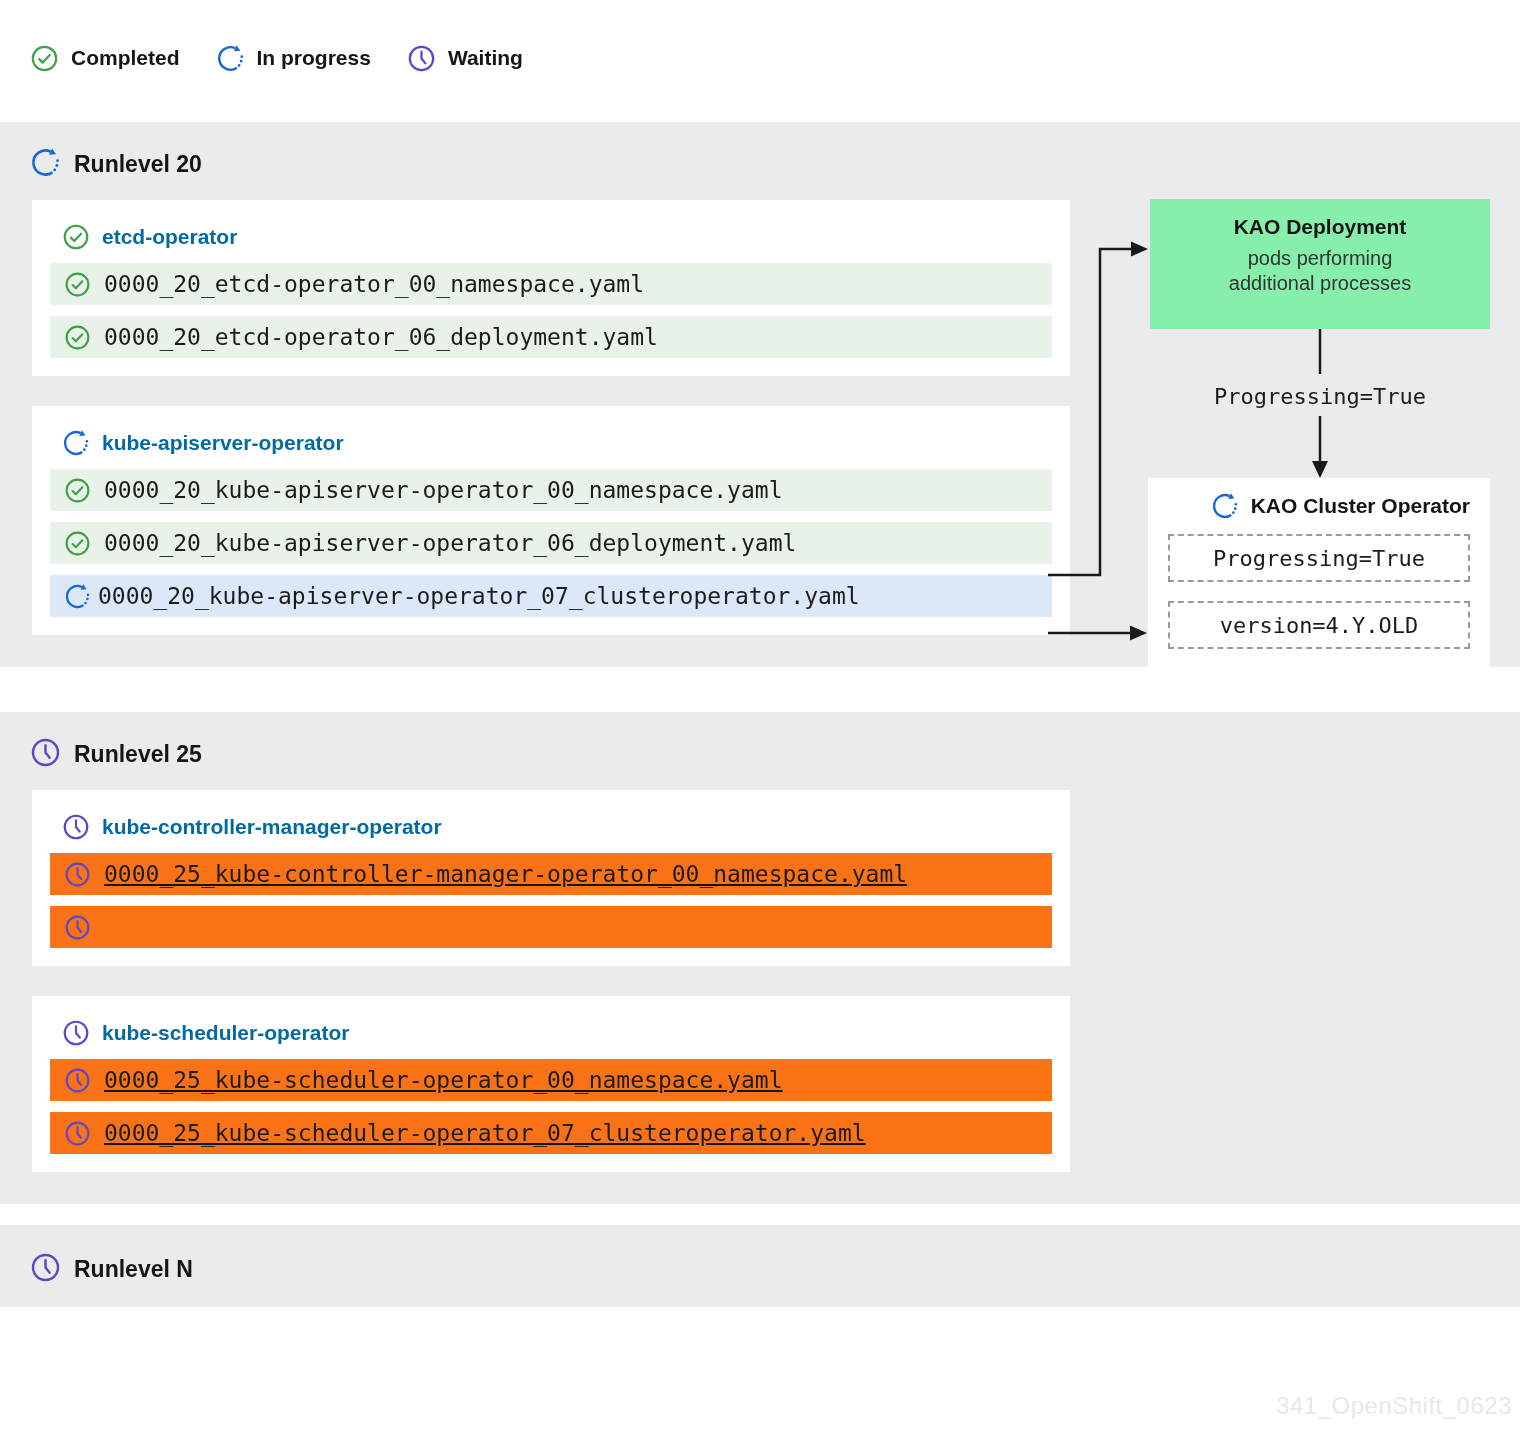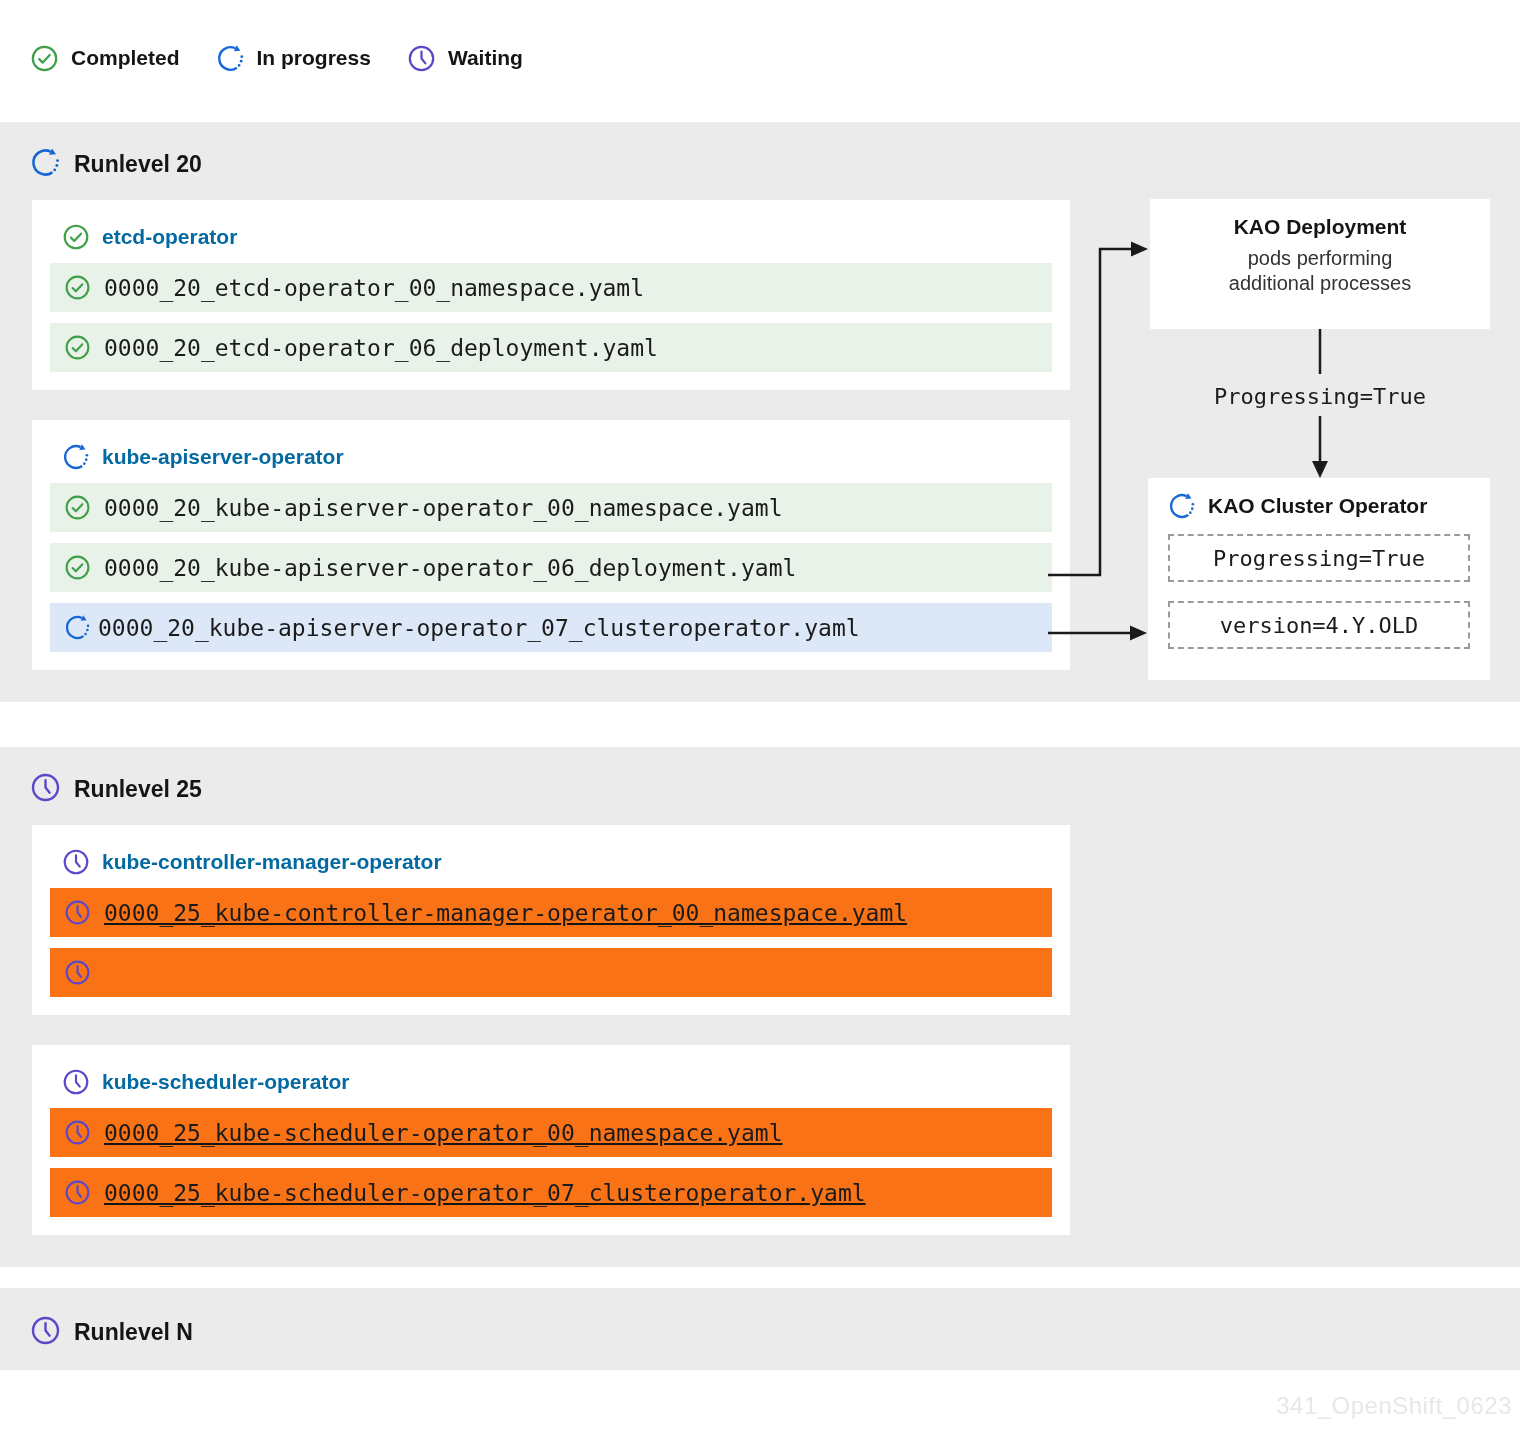--- a/index.html
+++ b/index.html
@@ -19,37 +19,37 @@
   .runlevel{background:#ebebeb;padding:22px 0 32px;position:relative;margin-top:45px;width:1520px;box-sizing:border-box;}
   #rl20{margin-top:46px;}
   #rlN{margin-top:21px;padding:24px 0;}
   .section-header{display:flex;align-items:flex-end;gap:13px;margin-left:30px;height:34px;}
   .section-title{font-size:23px;font-weight:700;color:#151515;}
 
   .card{background:#ffffff;width:1038px;margin:22px 0 0 32px;padding:18px;box-sizing:border-box;}
   .card + .card{margin-top:30px;}
   .card-title{display:flex;align-items:center;gap:12px;margin:4px 0 8px 12px;height:30px;}
   .op-label{font-size:21px;font-weight:700;color:#0369a1;}
-  .file-row{display:flex;align-items:center;gap:13px;height:49px;margin-top:11px;padding:0 14px;}
+  .file-row{display:flex;align-items:center;gap:13px;height:42px;margin-top:11px;padding:0 14px;}
   .file-completed{background:#e9f2e8;}
   .file-in-progress{background:#dce8f8;gap:7px;}
   .file-waiting{background:#f97316;text-decoration:underline;}
   .file-name{font-family:"DejaVu Sans Mono",monospace;font-size:23px;color:#1b1b1b;white-space:nowrap;}
 
   
   .flow-overlay{position:absolute;left:0;top:0;width:1520px;height:588px;pointer-events:none;}
-  .kao-box{position:absolute;left:1150px;top:77px;width:340px;height:130px;background:#ffffff;
+  .kao-box{position:absolute;left:1150px;top:77px;width:340px;height:130px;background:#86efac;
            text-align:center;padding-top:16px;box-sizing:border-box;}
   .kao-title{font-size:21px;font-weight:700;color:#151515;margin-bottom:7px;}
   .kao-sub{font-size:20px;color:#333333;line-height:25px;}
   .flow-label{position:absolute;left:1320px;top:262px;transform:translateX(-50%);
               font-family:"DejaVu Sans Mono",monospace;font-size:22px;color:#1b1b1b;white-space:nowrap;}
   .kao-cluster{position:absolute;left:1148px;top:356px;width:342px;height:202px;background:#ffffff;
                box-sizing:border-box;padding:14px 20px;}
-  .kao-cluster-title{display:flex;align-items:center;gap:12px;font-size:21px;font-weight:700;color:#151515;}
+  .kao-cluster-title{display:flex;align-items:center;gap:12px;font-size:21px;font-weight:700;color:#151515;justify-content:flex-end;}
   .cond-box{border:2px dashed #9a9a9a;height:48px;margin-top:14px;display:flex;align-items:center;justify-content:center;
             font-family:"DejaVu Sans Mono",monospace;font-size:22px;color:#1b1b1b;box-sizing:border-box;}
   .cond-box + .cond-box{margin-top:19px;}
 
   .watermark{position:absolute;top:1392px;right:8px;font-size:24px;color:#e7e7ea;letter-spacing:.5px;}
 </style>
 </head>
 <body>
 
 <div id="legend" class="legend">

